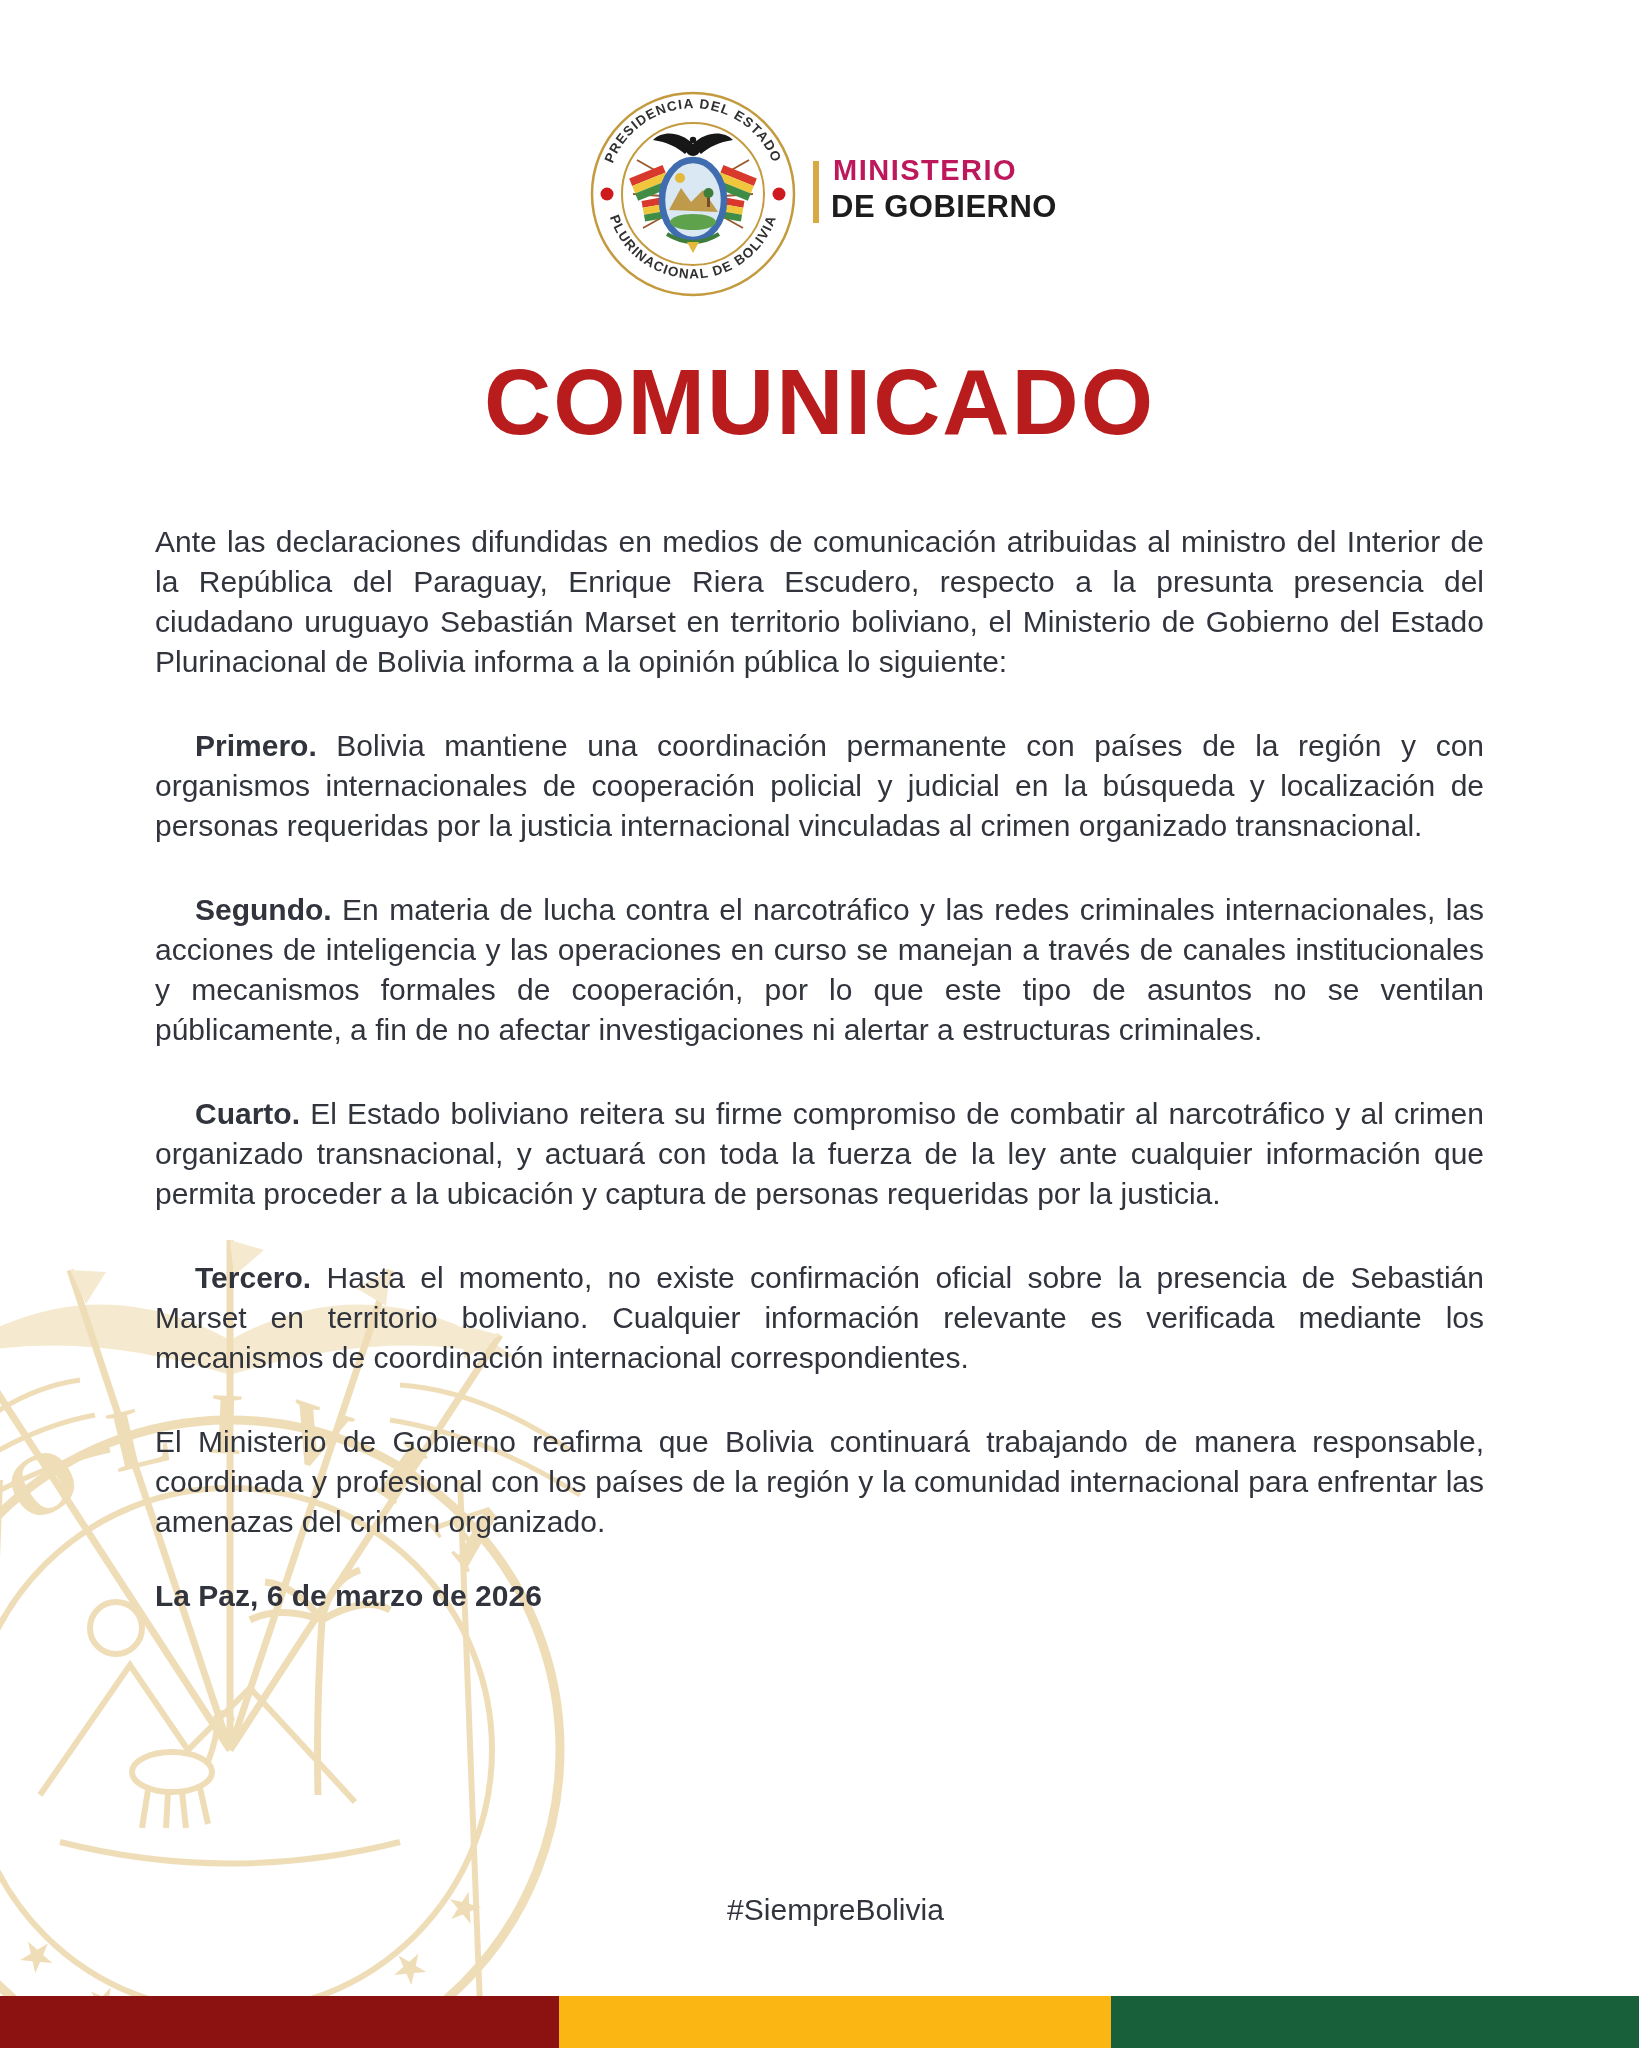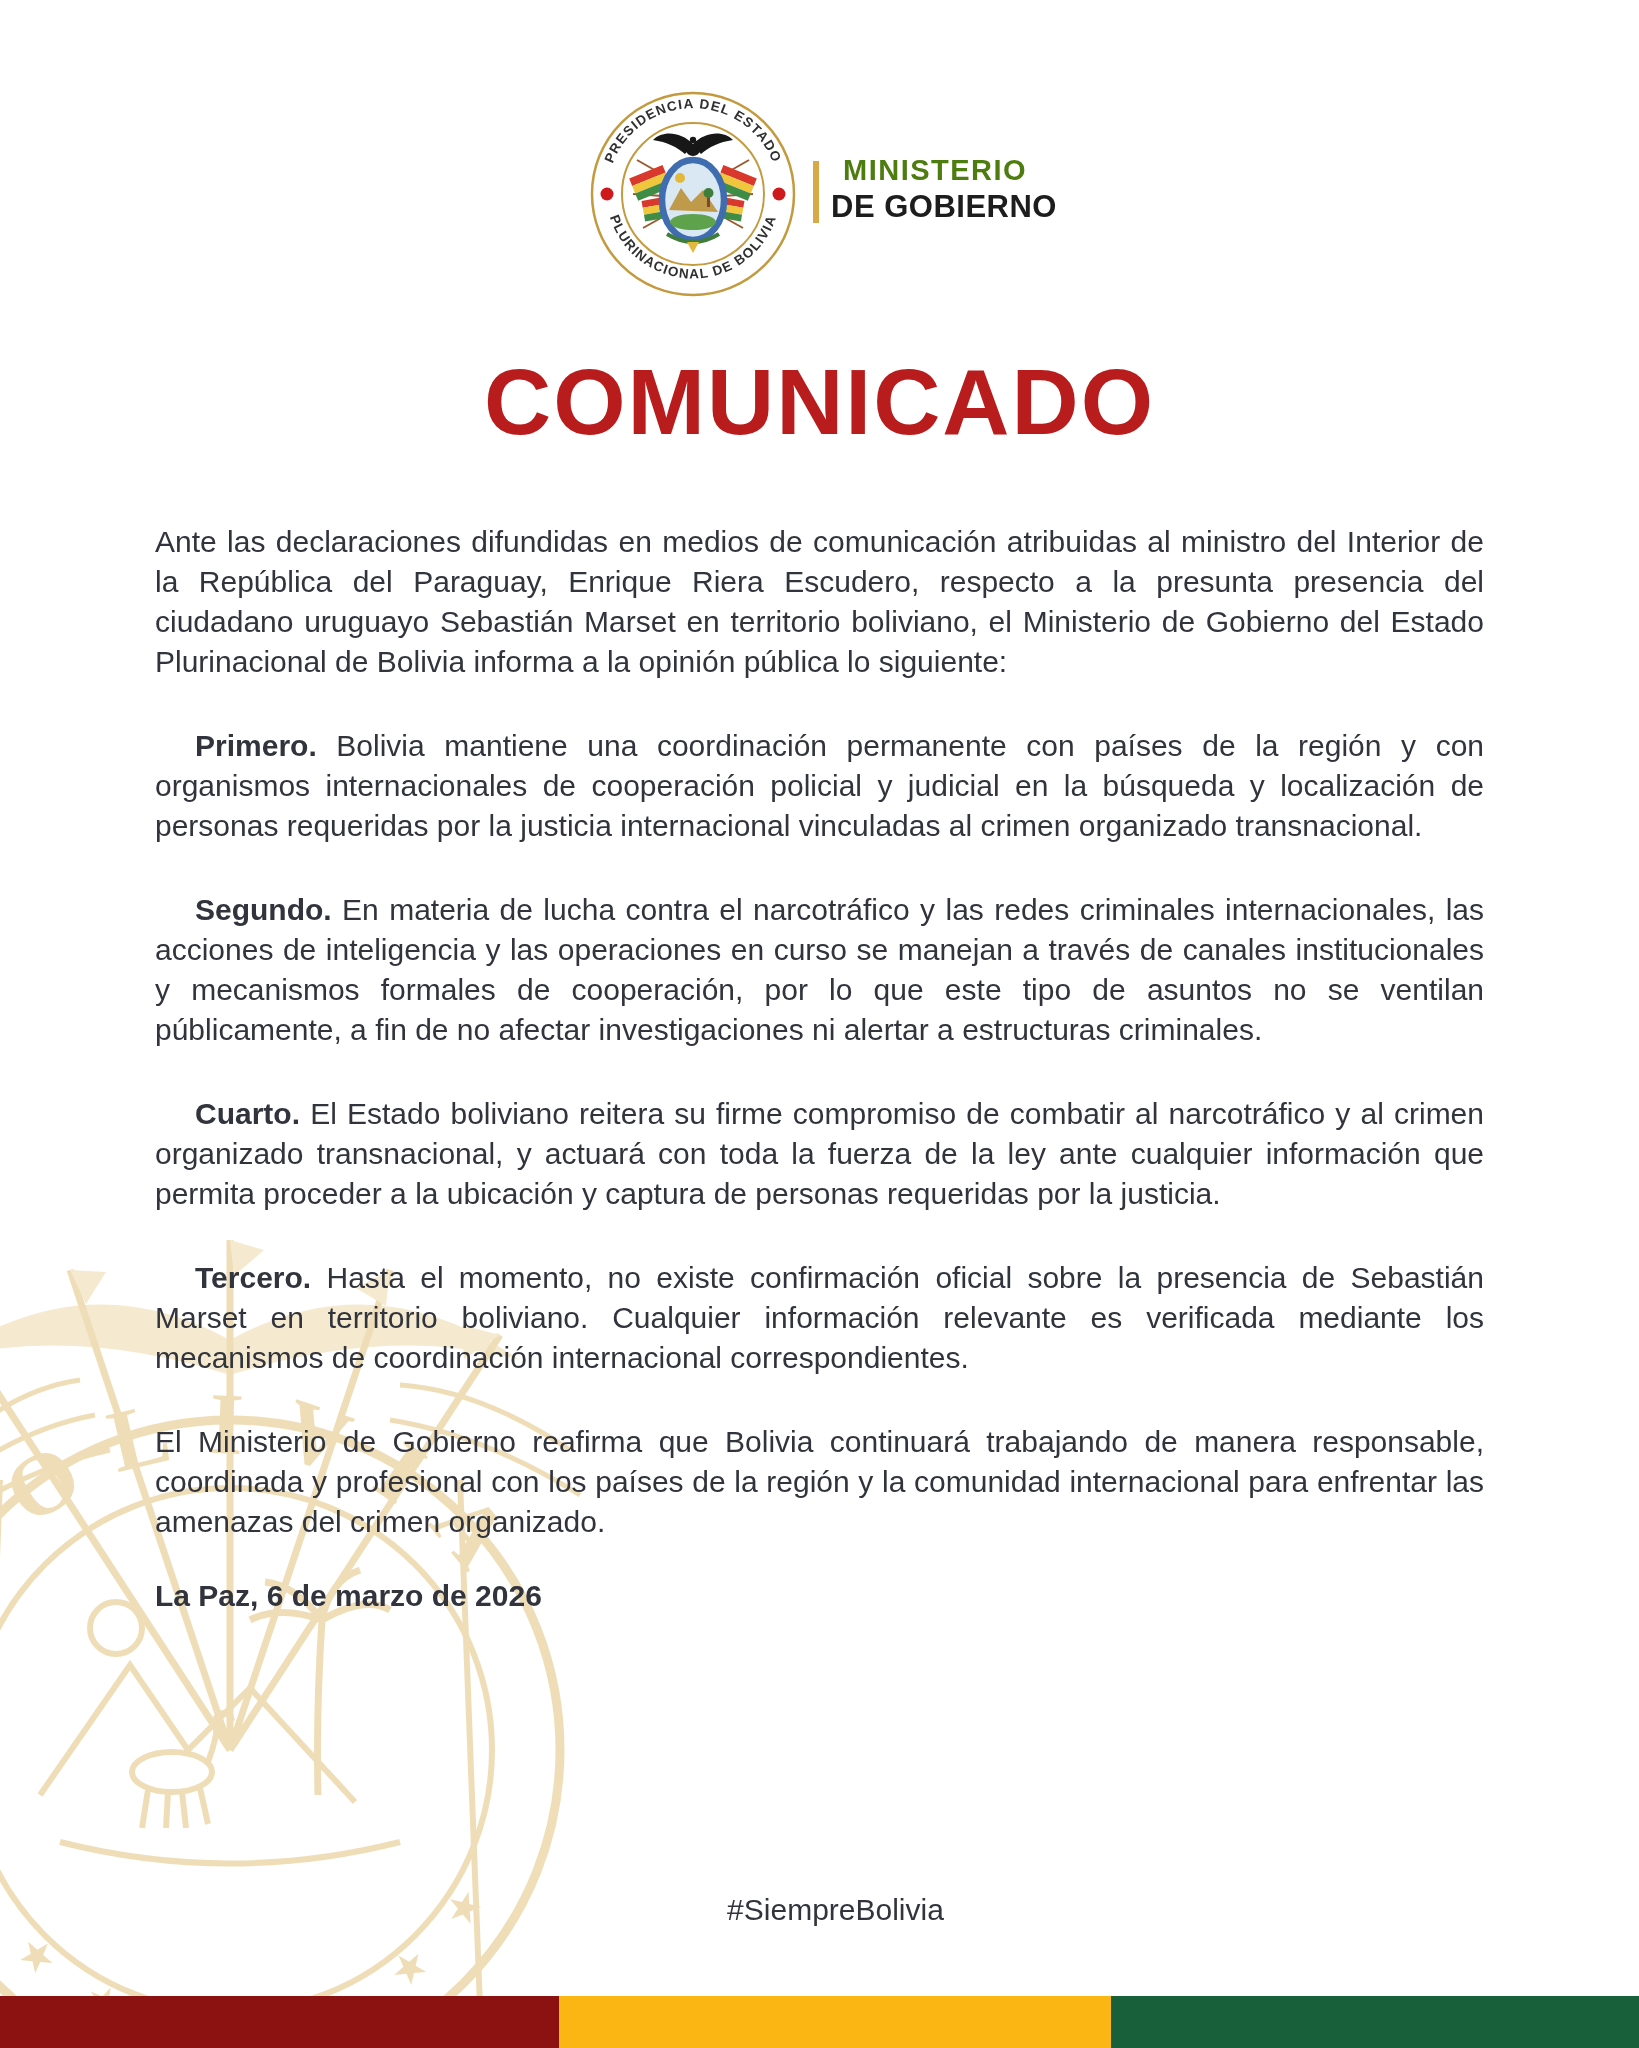--- a/index.html
+++ b/index.html
@@ -14,21 +14,21 @@
   
   .watermark{
     position:absolute;left:-80px;top:1150px;
     width:680px;height:1040px;
     z-index:0;pointer-events:none;
   }
   
   .seal{position:absolute;left:587px;top:88px;width:212px;height:212px;z-index:2;}
   .logo-divider{position:absolute;left:813px;top:161px;width:6px;height:62px;background:#d8a945;z-index:2;}
   .brand{position:absolute;left:831px;top:156px;z-index:2;line-height:1;}
-  .brand-l1{font-size:29px;font-weight:bold;letter-spacing:1.5px;color:#4d7c0f;margin:0 0 6px 12px;}
+  .brand-l1{font-size:29px;font-weight:bold;letter-spacing:1.5px;color:#be185d;margin:0 0 6px 2px;}
   .brand-l2{font-size:31px;font-weight:bold;letter-spacing:0.5px;color:#1d1d1d;margin:0;}
   
   .title{
     position:absolute;left:0;top:349px;width:100%;
     margin:0;text-align:center;
     font-size:93px;font-weight:bold;letter-spacing:2px;
     color:#b91c1c;z-index:2;
   }
   
   .body{

